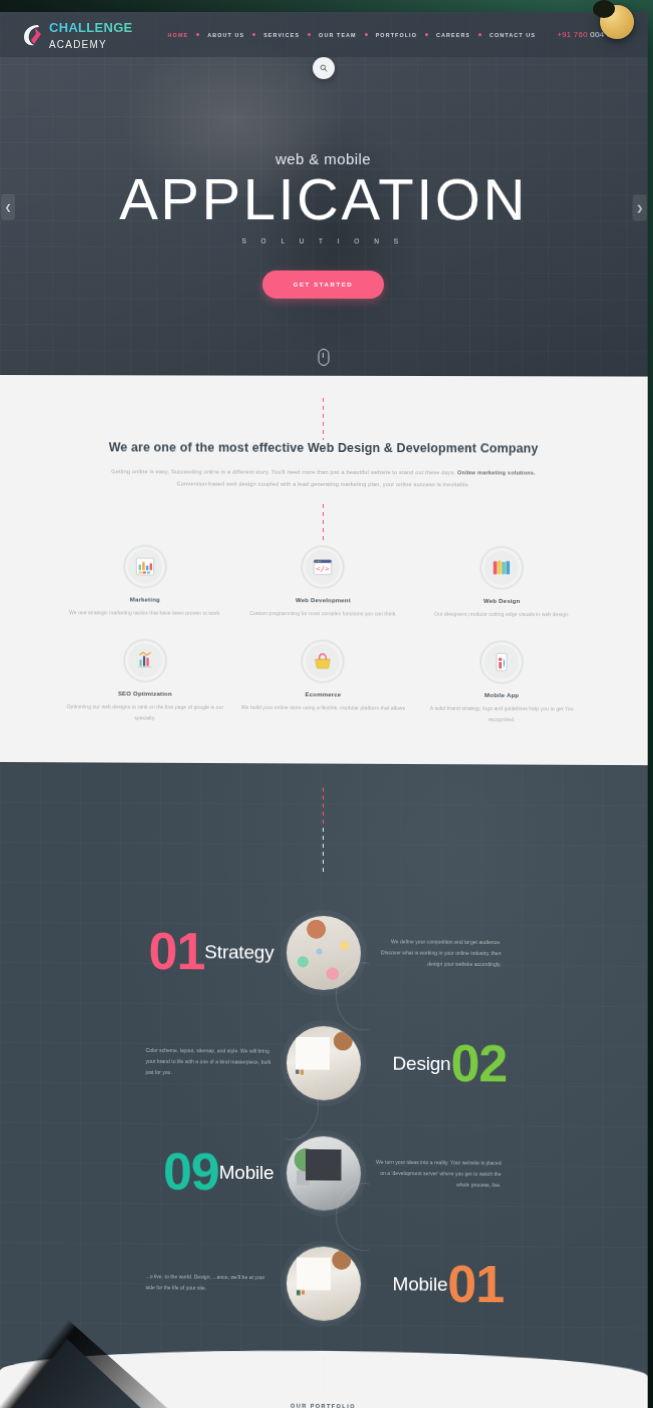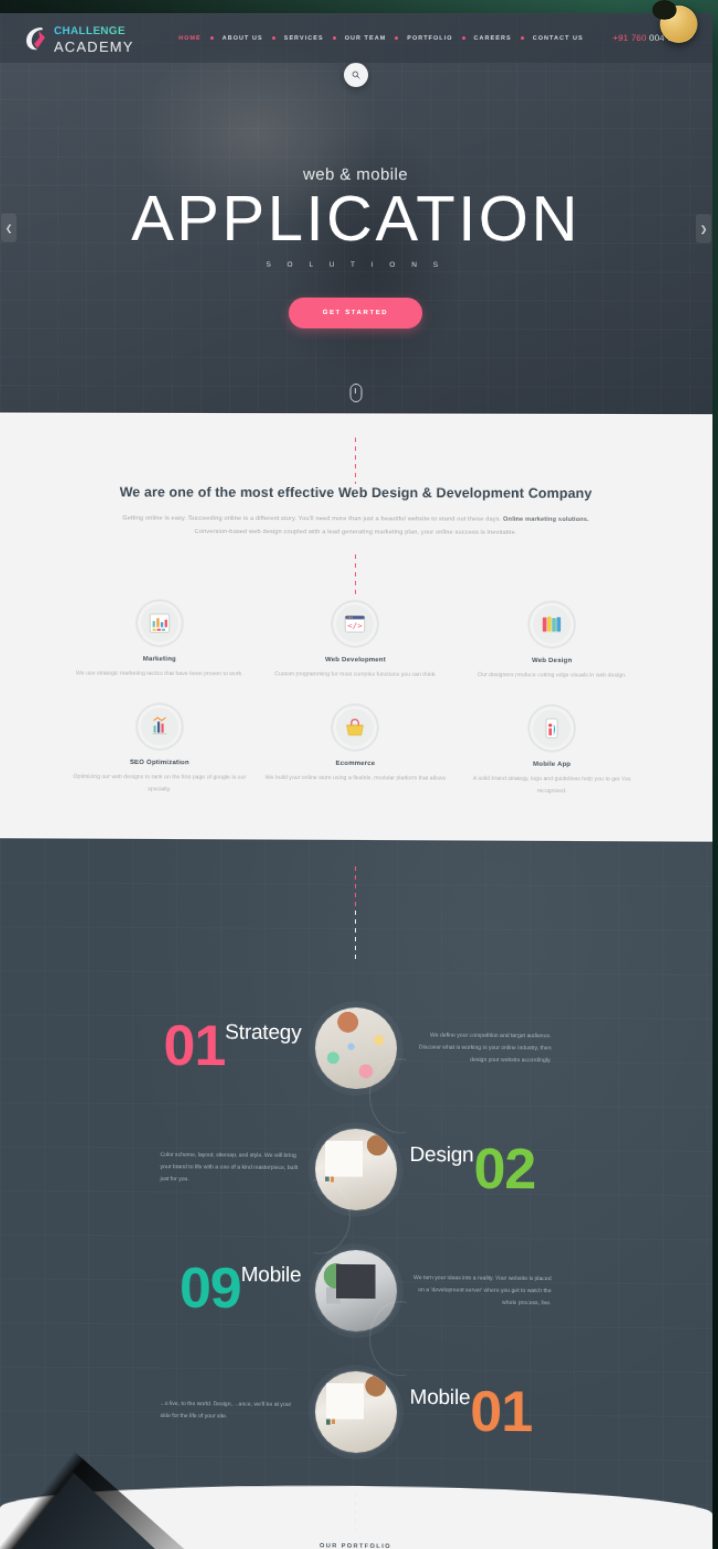--- a/index.html
+++ b/index.html
@@ -73,27 +73,27 @@
     padding: 0 16px 0 22px;
     background: rgba(48,57,66,.55);
   }
   .logo { display:flex; align-items:center; gap:5px; }
   .logo-mark {
     position:relative; width:22px; height:26px;
   }
   .logo-mark svg { display:block; }
   .logo-text { line-height:1; }
   .logo-top {
-    font-size:10px; font-weight:bold; letter-spacing:.3px;
+    font-size:13px; font-weight:bold; letter-spacing:.3px;
     background: linear-gradient(90deg, #49c7e8, #5ad7b9);
     -webkit-background-clip: text; background-clip: text;
     color: transparent;
   }
   .logo-bottom {
-    font-size:13px; font-weight:normal; letter-spacing:1.2px;
+    font-size:10px; font-weight:normal; letter-spacing:1.2px;
     color:#e8eaec; margin-top:19px;
   }
 
   .nav-menu {
     display:flex; align-items:center; gap:0;
     margin: 0 auto;
     padding-left: 14px;
   }
   .nav-item {
     font-size:5.4px; font-weight:bold; letter-spacing:1.1px;
@@ -237,21 +237,21 @@
     display:flex; align-items:center;
     height: 110px;
     position:relative;
   }
   .proc-side {
     flex:1; display:flex; align-items:center;
   }
   .proc-side.left { justify-content:flex-end; padding-right:10px; }
   .proc-side.right { justify-content:flex-start; padding-left:10px; }
 
-  .proc-label { display:flex; align-items:flex-start; }
+  .proc-label { display:flex; align-items:center;margin-left:20px; }
   .proc-num {
     font-size:52px; font-weight:bold; line-height:.9; letter-spacing:-1px;
   }
   .proc-word {
     font-size:19px; font-weight:normal; color:#fff; letter-spacing:-.2px;
   }
   .proc-copy {
     font-size:5.1px; line-height:2.2; color:#aeb5bb; width:128px;
   }
   .proc-copy.alignr { text-align:right; }

